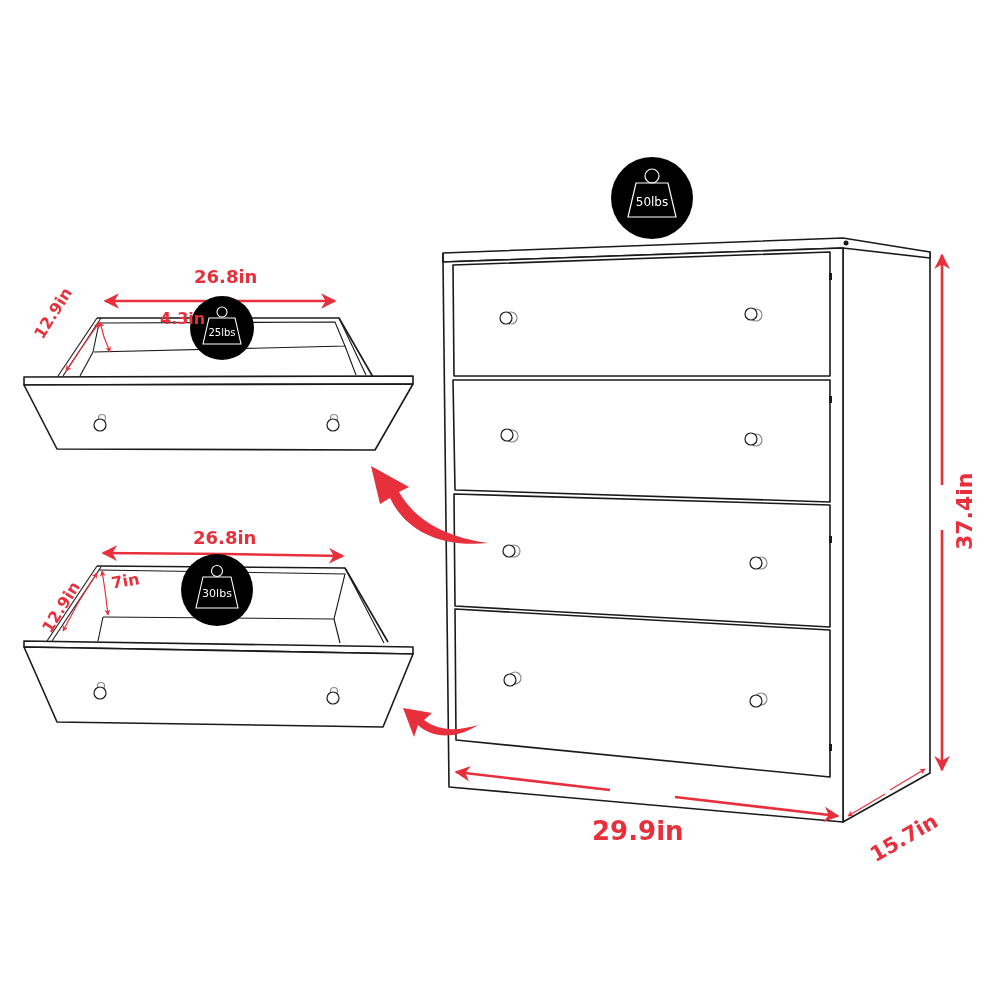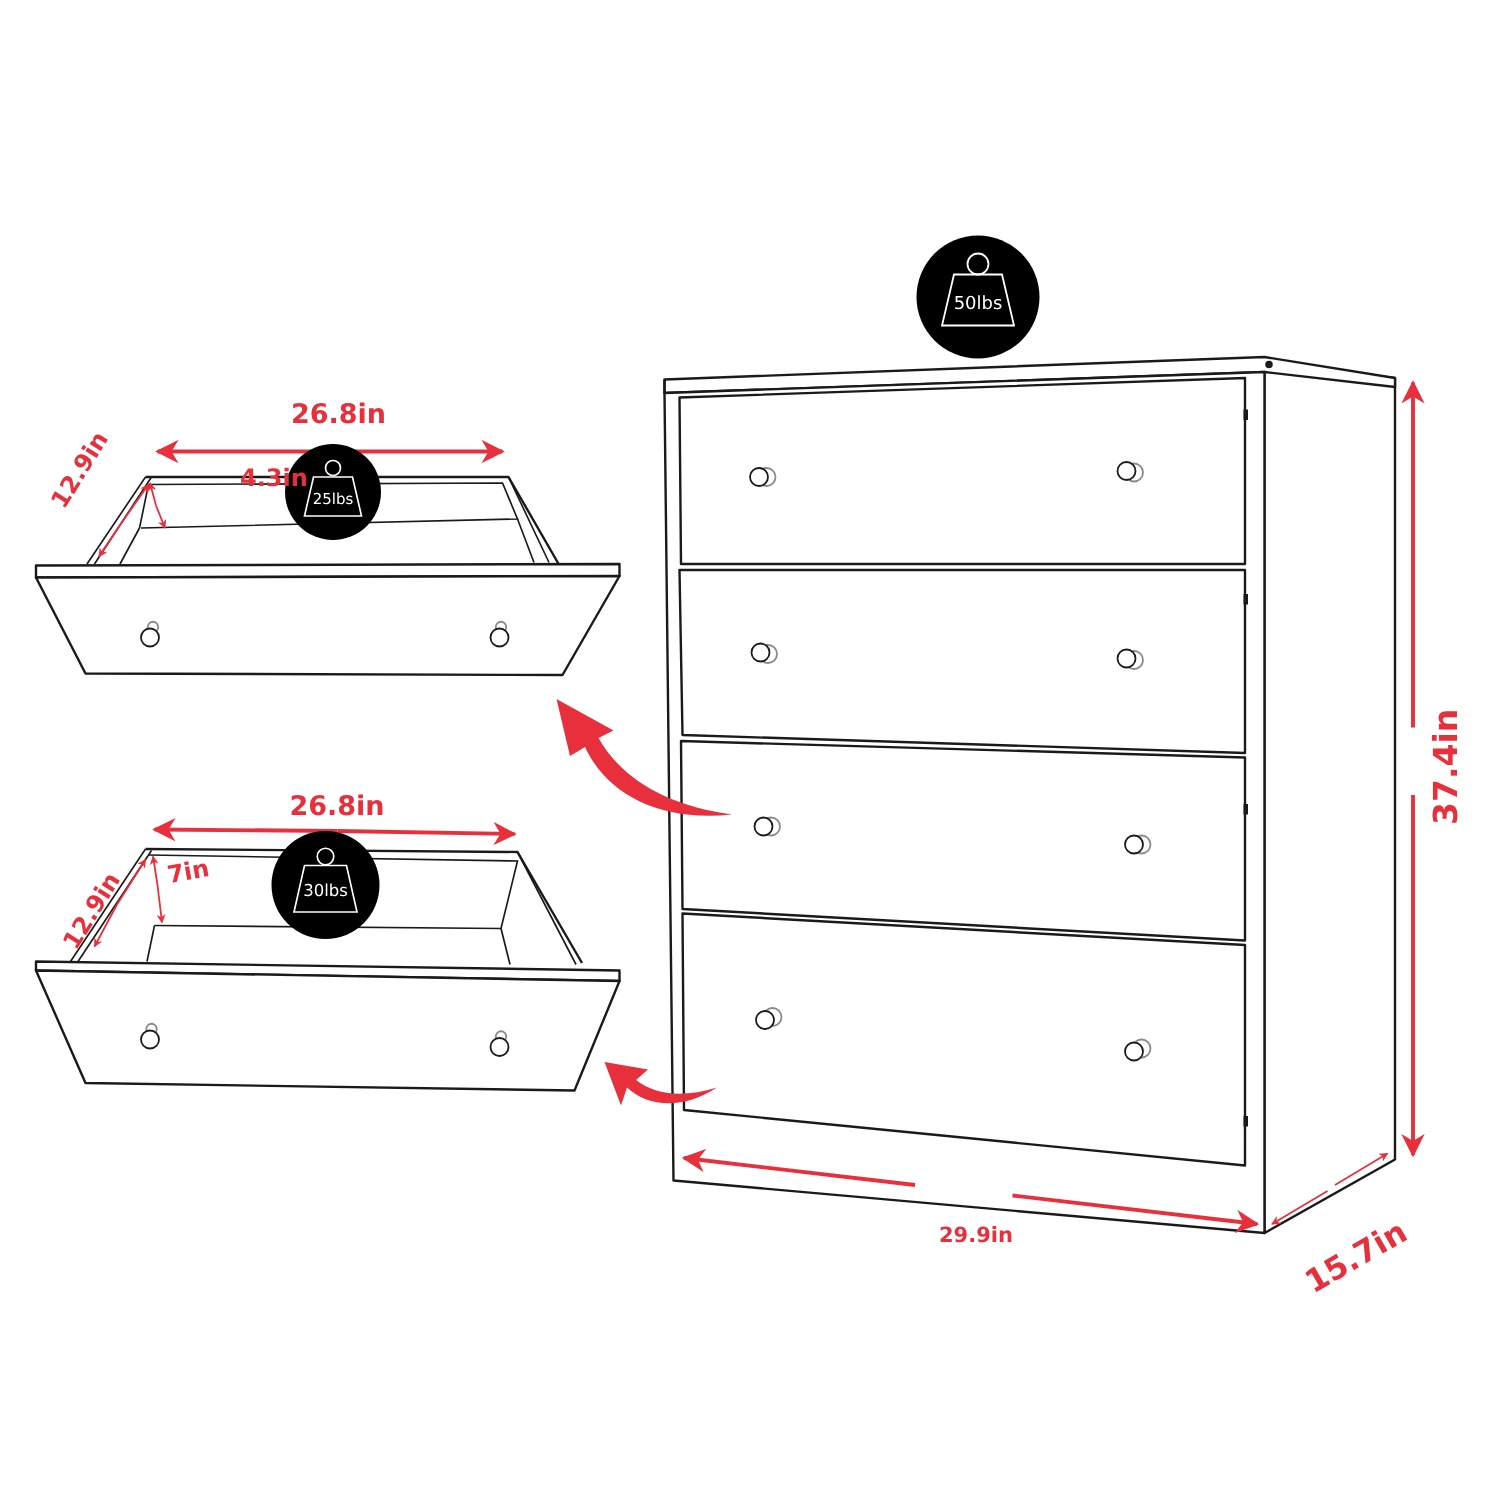--- a/index.html
+++ b/index.html
@@ -177,15 +177,15 @@
 </svg>
 
 <div class="label" style="left:194px; top:266px; font-size:18px;">26.8in</div>
 <div class="label" style="left:30px; top:332px; font-size:16px; transform: rotate(-58deg); transform-origin: left top;">12.9in</div>
 <div class="label" style="left:112px; top:309px; font-size:16px;margin-left:48px;">4.3in</div>
 
 <div class="label" style="left:193px; top:527px; font-size:18px;">26.8in</div>
 <div class="label" style="left:38px; top:626px; font-size:16px; transform: rotate(-58deg); transform-origin: left top;">12.9in</div>
 <div class="label" style="left:110px; top:574px; font-size:16px; transform: rotate(-10deg); transform-origin: left top;">7in</div>
 
-<div class="label" style="left:626px; top:816px; font-size:14px;">29.9in</div>
+<div class="label" style="left:592px; top:816px; font-size:26px;">29.9in</div>
 <div class="label" style="left:952px; top:550px; font-size:22px; transform: rotate(-90deg); transform-origin: left top;">37.4in</div>
 <div class="label" style="left:866px; top:846px; font-size:21px; transform: rotate(-30deg); transform-origin: left top;">15.7in</div>
 
 </body></html>

